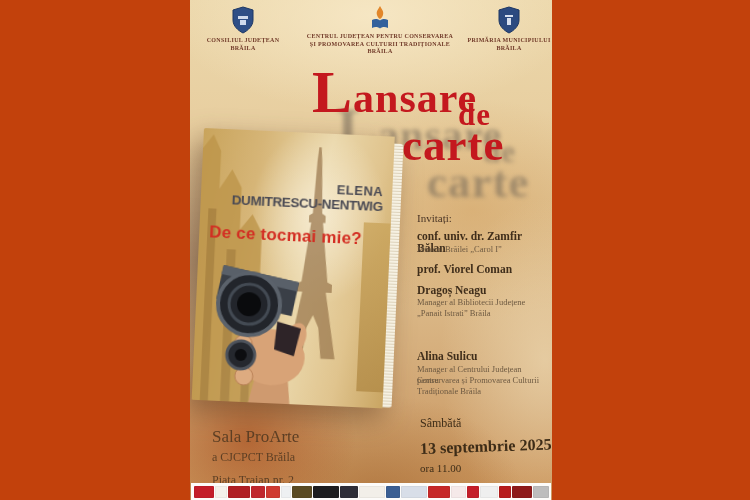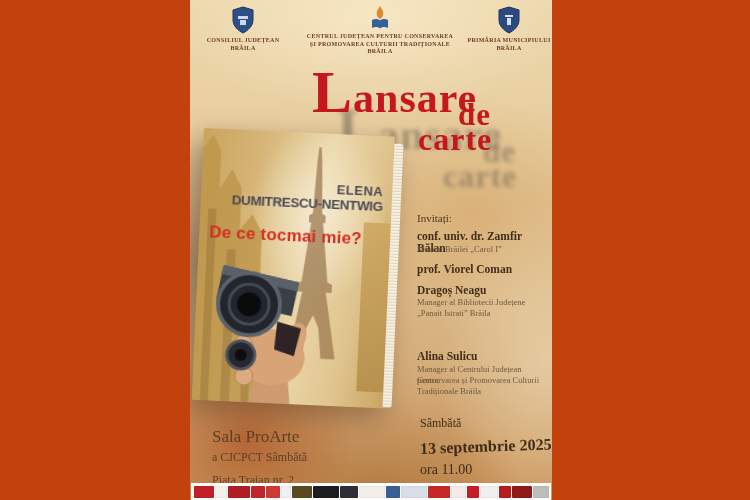--- a/index.html
+++ b/index.html
@@ -19,21 +19,21 @@
   .org .ic{display:block;margin:0 auto 3px auto;}
   .org .cap{font-size:6px;line-height:7.5px;letter-spacing:.3px;color:#713a29;font-weight:bold;}
   .org1{left:8px;width:90px;}
   .org2{left:102px;width:176px;}
   .org3{left:274px;width:90px;}
   
   .tline{position:absolute;line-height:.95;font-weight:bold;letter-spacing:1px;}
   .t1{left:122px;top:64px;font-size:42px;}
   .t1::first-letter{font-size:60px;}
   .t2{left:268px;top:100px;font-size:31px;}
-  .t3{left:228px;top:124px;font-size:32px;}
+  .t3{left:212px;top:124px;font-size:45px;}
   .t-red{color:#c4181e;z-index:3;}
   .t-echo{color:rgba(112,101,85,.55);filter:blur(2.2px);transform:translate(25px,37px);z-index:2;}
   
   .book{position:absolute;left:14px;top:128px;width:200px;height:276px;transform:rotate(2.6deg);
         transform-origin:top left;z-index:4;filter:drop-shadow(-8px 10px 14px rgba(80,45,20,.45));}
   .pages{position:absolute;right:0;top:7px;width:9px;height:264px;border-radius:0 3px 3px 0;
         background:repeating-linear-gradient(180deg,#f6f1e2 0,#f6f1e2 2px,#ddd2ba 2px,#ddd2ba 3px);}
   .cover{position:absolute;left:0;top:0;width:191px;height:272px;overflow:hidden;border-radius:2px 0 0 2px;
         background:
          radial-gradient(ellipse 90px 120px at 62% 30%, rgba(248,238,214,.85), rgba(248,238,214,0) 75%),
@@ -55,21 +55,21 @@
   .nm{font-size:11.5px;font-weight:bold;color:#402e1b;}
   .sub{font-size:8.5px;color:#6d5941;line-height:11px;}
   
   .venue{position:absolute;left:22px;top:427px;color:#5d3f24;}
   .venue .v1{font-size:17px;}
   .venue .v2{font-size:12px;margin-top:3px;}
   .venue .v3{font-size:12px;margin-top:8px;}
   .sched{position:absolute;left:230px;top:416px;color:#3d2c17;}
   .sched .d1{font-size:12px;}
   .sched .d2{font-size:16px;font-weight:bold;margin-top:9px;transform:rotate(-2deg);transform-origin:left center;}
-  .sched .d3{font-size:14px;margin-top:4px;}
+  .sched .d3{font-size:11px;margin-top:4px;}
   
   .fstrip{position:absolute;left:1px;right:1px;bottom:0;height:17px;background:#fdfcfa;
         display:flex;align-items:center;gap:1px;padding:0 3px;box-sizing:border-box;}
   .flogo{height:12px;border-radius:1px;flex:0 0 auto;box-shadow:0 0 0 .5px rgba(0,0,0,.08) inset;}
 </style>
 </head>
 <body>
 
 <div class="stage">
   <div class="poster">
@@ -153,21 +153,21 @@
     <div class="rcol sub" style="top:297px">Manager al Bibliotecii Județene</div>
     <div class="rcol sub" style="top:308px">„Panait Istrati” Brăila</div>
 
     <div class="rcol sub" style="top:364px">Manager al Centrului Județean pentru</div>
     <div class="rcol nm" style="top:350px">Alina Sulicu</div>
     <div class="rcol sub" style="top:375px">Conservarea și Promovarea Culturii</div>
     <div class="rcol sub" style="top:386px">Tradiționale Brăila</div>
 
     <div class="venue">
       <div class="v1">Sala ProArte</div>
-      <div class="v2">a CJCPCT Sâmbătă</div>
+      <div class="v2">a CJCPCT Brăila</div>
       <div class="v3">Piața Traian nr. 2</div>
     </div>
 
     <div class="sched">
       <div class="d1">Sâmbătă</div>
       <div class="d2">13 septembrie 2025</div>
       <div class="d3">ora 11.00</div>
     </div>
 
     <div class="fstrip">

